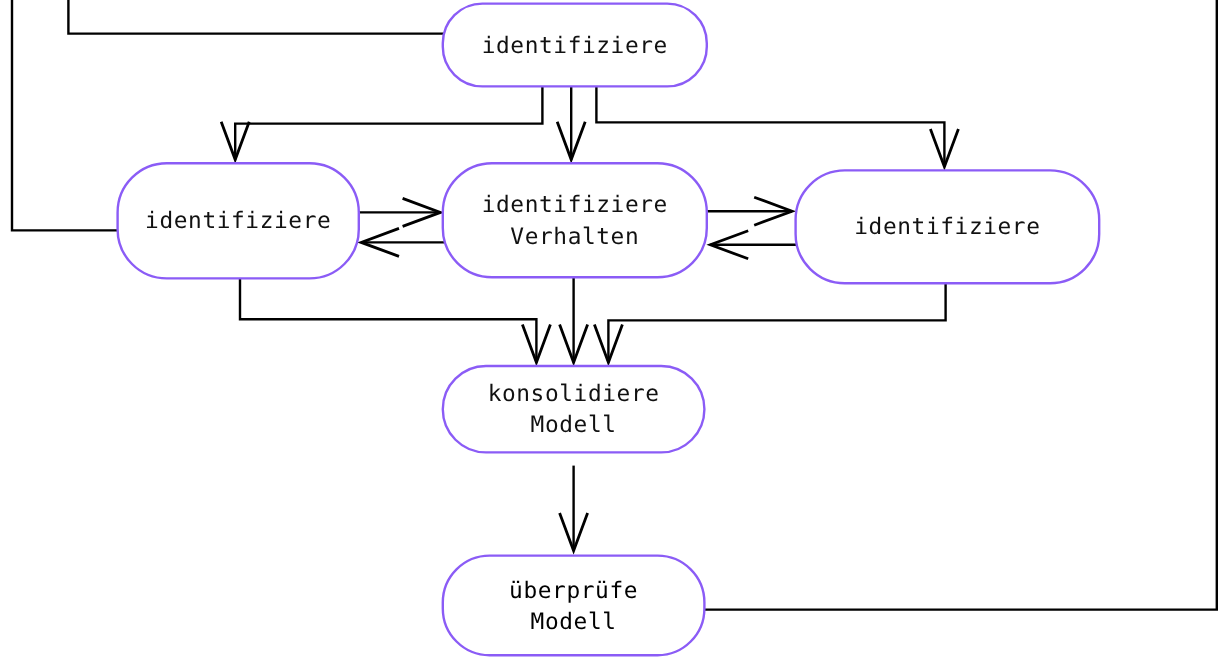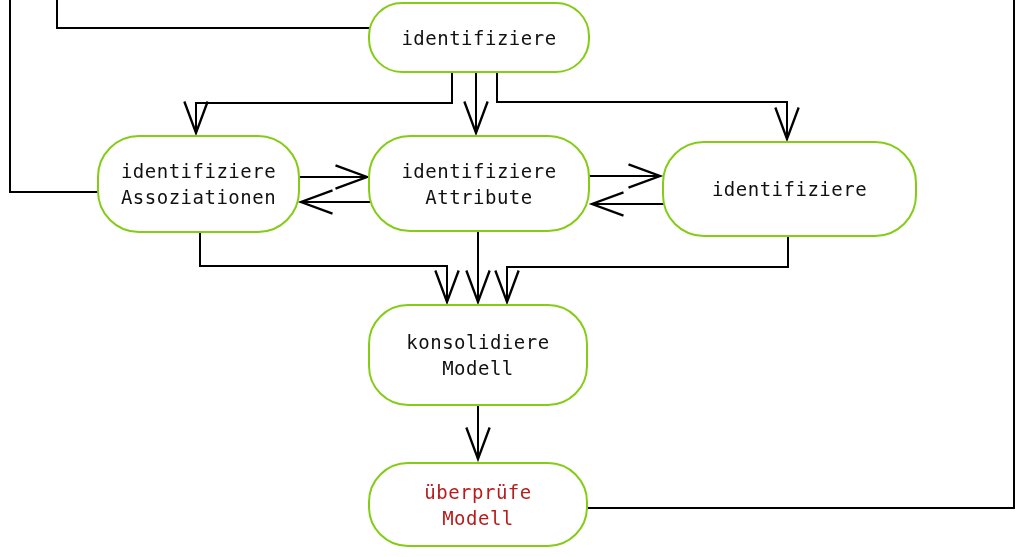--- a/index.html
+++ b/index.html
@@ -20,21 +20,21 @@
   }
   .edge {
     fill: none;
     stroke-width: 2px;
     stroke-linejoin: miter;
     stroke-linecap: butt;
   }
   .node {
     position: absolute;
     box-sizing: border-box;
-    border: 2px solid #84cc16;
+    border: 2px solid #8b5cf6;
     background: #ffffff;
     display: flex;
     flex-direction: column;
     align-items: center;
     justify-content: center;
     text-align: center;
     font-size: 19px;
     line-height: 26px;
     letter-spacing: 0.5px;
     white-space: nowrap;
@@ -67,31 +67,30 @@
         <polyline points="478,388 478,459" class="edge" stroke="#000000" marker-end="url(#arrowhead)"></polyline>
         <polyline points="585,508 1014,508 1014,0" class="edge" stroke="#000000"></polyline>
       </g>
   </svg>
   <div id="node-group">
       <div class="node" style="left: 368px; top: 2px; width: 222px; height: 71px; border-radius: 34px; color: rgb(17, 17, 17);">
         <span>identifiziere</span>
       </div>
       <div class="node" style="left: 97px; top: 135px; width: 203px; height: 98px; border-radius: 42px; color: rgb(17, 17, 17);">
         <span>identifiziere</span>
-        <span>Assoziationen</span>
       </div>
       <div class="node" style="left: 368px; top: 135px; width: 222px; height: 97px; border-radius: 42px; color: rgb(17, 17, 17);">
         <span>identifiziere</span>
-        <span>Attribute</span>
+        <span>Verhalten</span>
       </div>
       <div class="node" style="left: 662px; top: 141px; width: 255px; height: 96px; border-radius: 42px; color: rgb(17, 17, 17);">
         <span>identifiziere</span>
       </div>
-      <div class="node" style="left: 368px; top: 304px; width: 220px; height: 102px; border-radius: 40px; color: rgb(17, 17, 17);">
+      <div class="node" style="left: 368px; top: 304px; width: 220px; height: 74px; border-radius: 40px; color: rgb(17, 17, 17);">
         <span>konsolidiere</span>
         <span>Modell</span>
       </div>
-      <div class="node" style="left: 368px; top: 462px; width: 220px; height: 85px; border-radius: 40px; color: #b91c1c;">
+      <div class="node" style="left: 368px; top: 462px; width: 220px; height: 85px; border-radius: 40px; color: #000000;">
         <span>überprüfe</span>
         <span>Modell</span>
       </div>
     </div>
 </div>
 
 </body></html>

